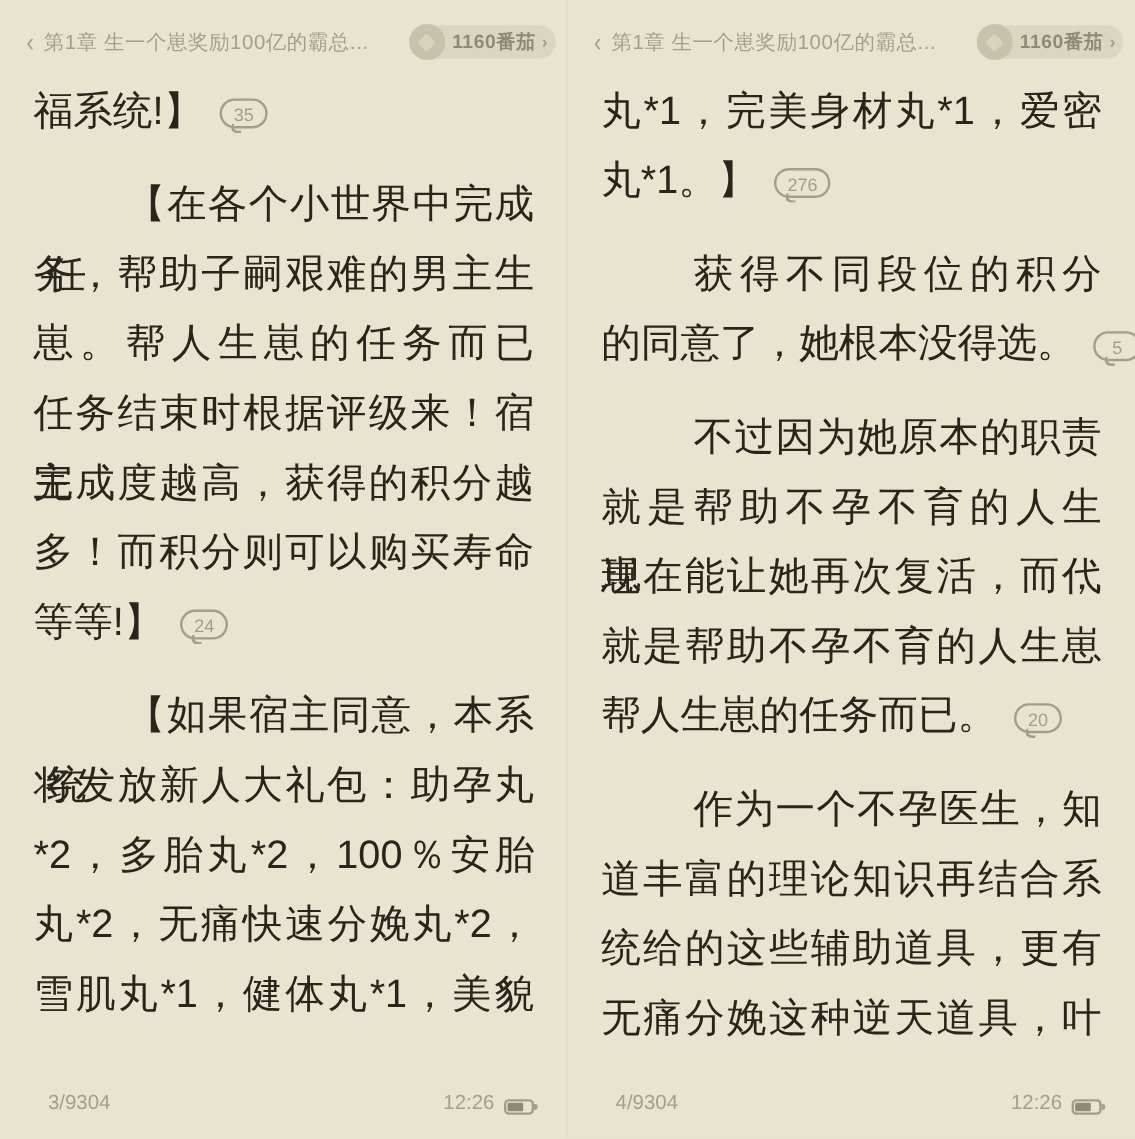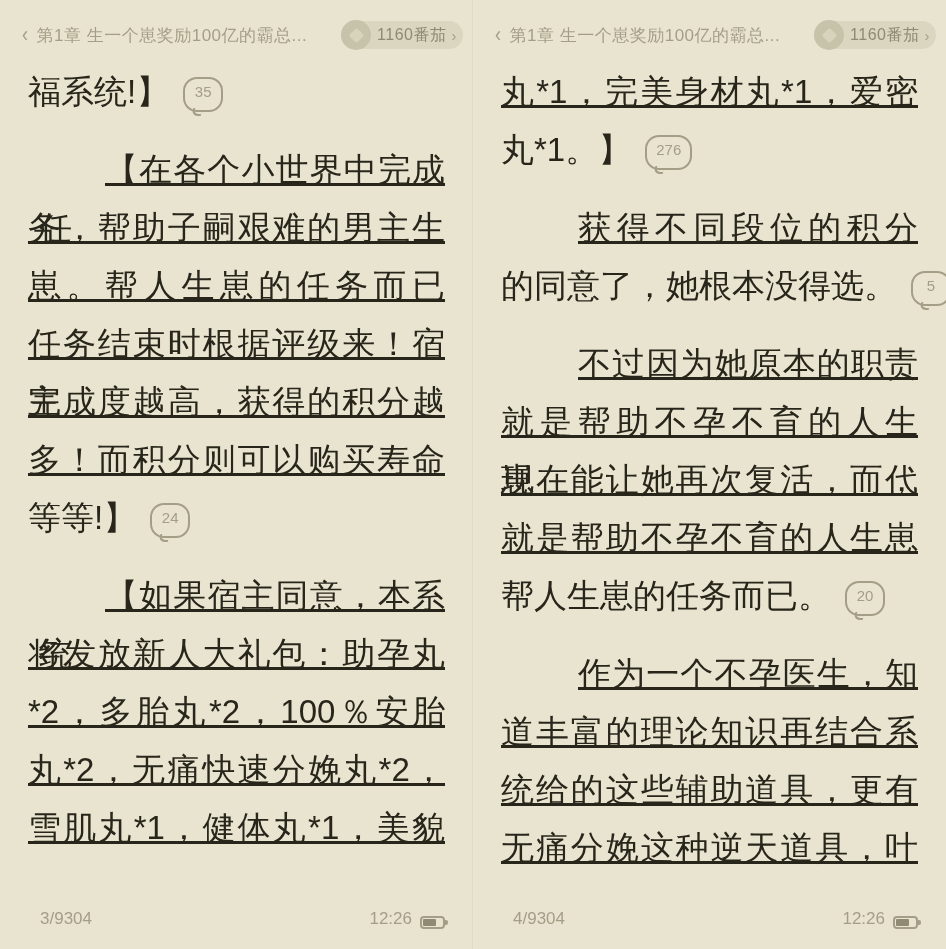--- a/index.html
+++ b/index.html
@@ -46,20 +46,21 @@
     position:relative;
     display:flex;align-items:center;
     height:28px;
     margin-left:8px;
     padding:0 6px 0 36px;
     background:var(--pill);
     border-radius:15px;
     color:var(--muted-dark);
     font-size:16px;
     cursor:pointer;
+    font-weight:bold;
   }
   .coin{
     position:absolute;left:0;top:-1px;
     width:30px;height:30px;border-radius:50%;
     background:var(--coin);
     display:flex;align-items:center;justify-content:center;
   }
   .coin .dia{
     width:11px;height:11px;
     background:#d8d3bc;
@@ -77,33 +78,32 @@
   }
   .line{
     height:58px;
     white-space:nowrap;
     letter-spacing:0;
   }
   .line.fill{
     white-space:normal;
     text-align:justify;
     text-align-last:justify;
-    text-decoration:underline;
   }
   .line.indent{text-indent:2em;}
   .line.gap{margin-top:20px;margin-left:11px;}
   
   .bubble{
     position:relative;
     display:inline-block;
     vertical-align:middle;
     margin-left:14px;
     min-width:40px;
     padding:0 9px;
-    height:35px;
+    height:25px;
     line-height:25px;
     border:2px solid var(--muted);
     border-radius:14px;
     color:var(--muted);
     font-size:15px;
     text-align:center;
     text-indent:0;
     cursor:pointer;
   }
   .bubble::after{

